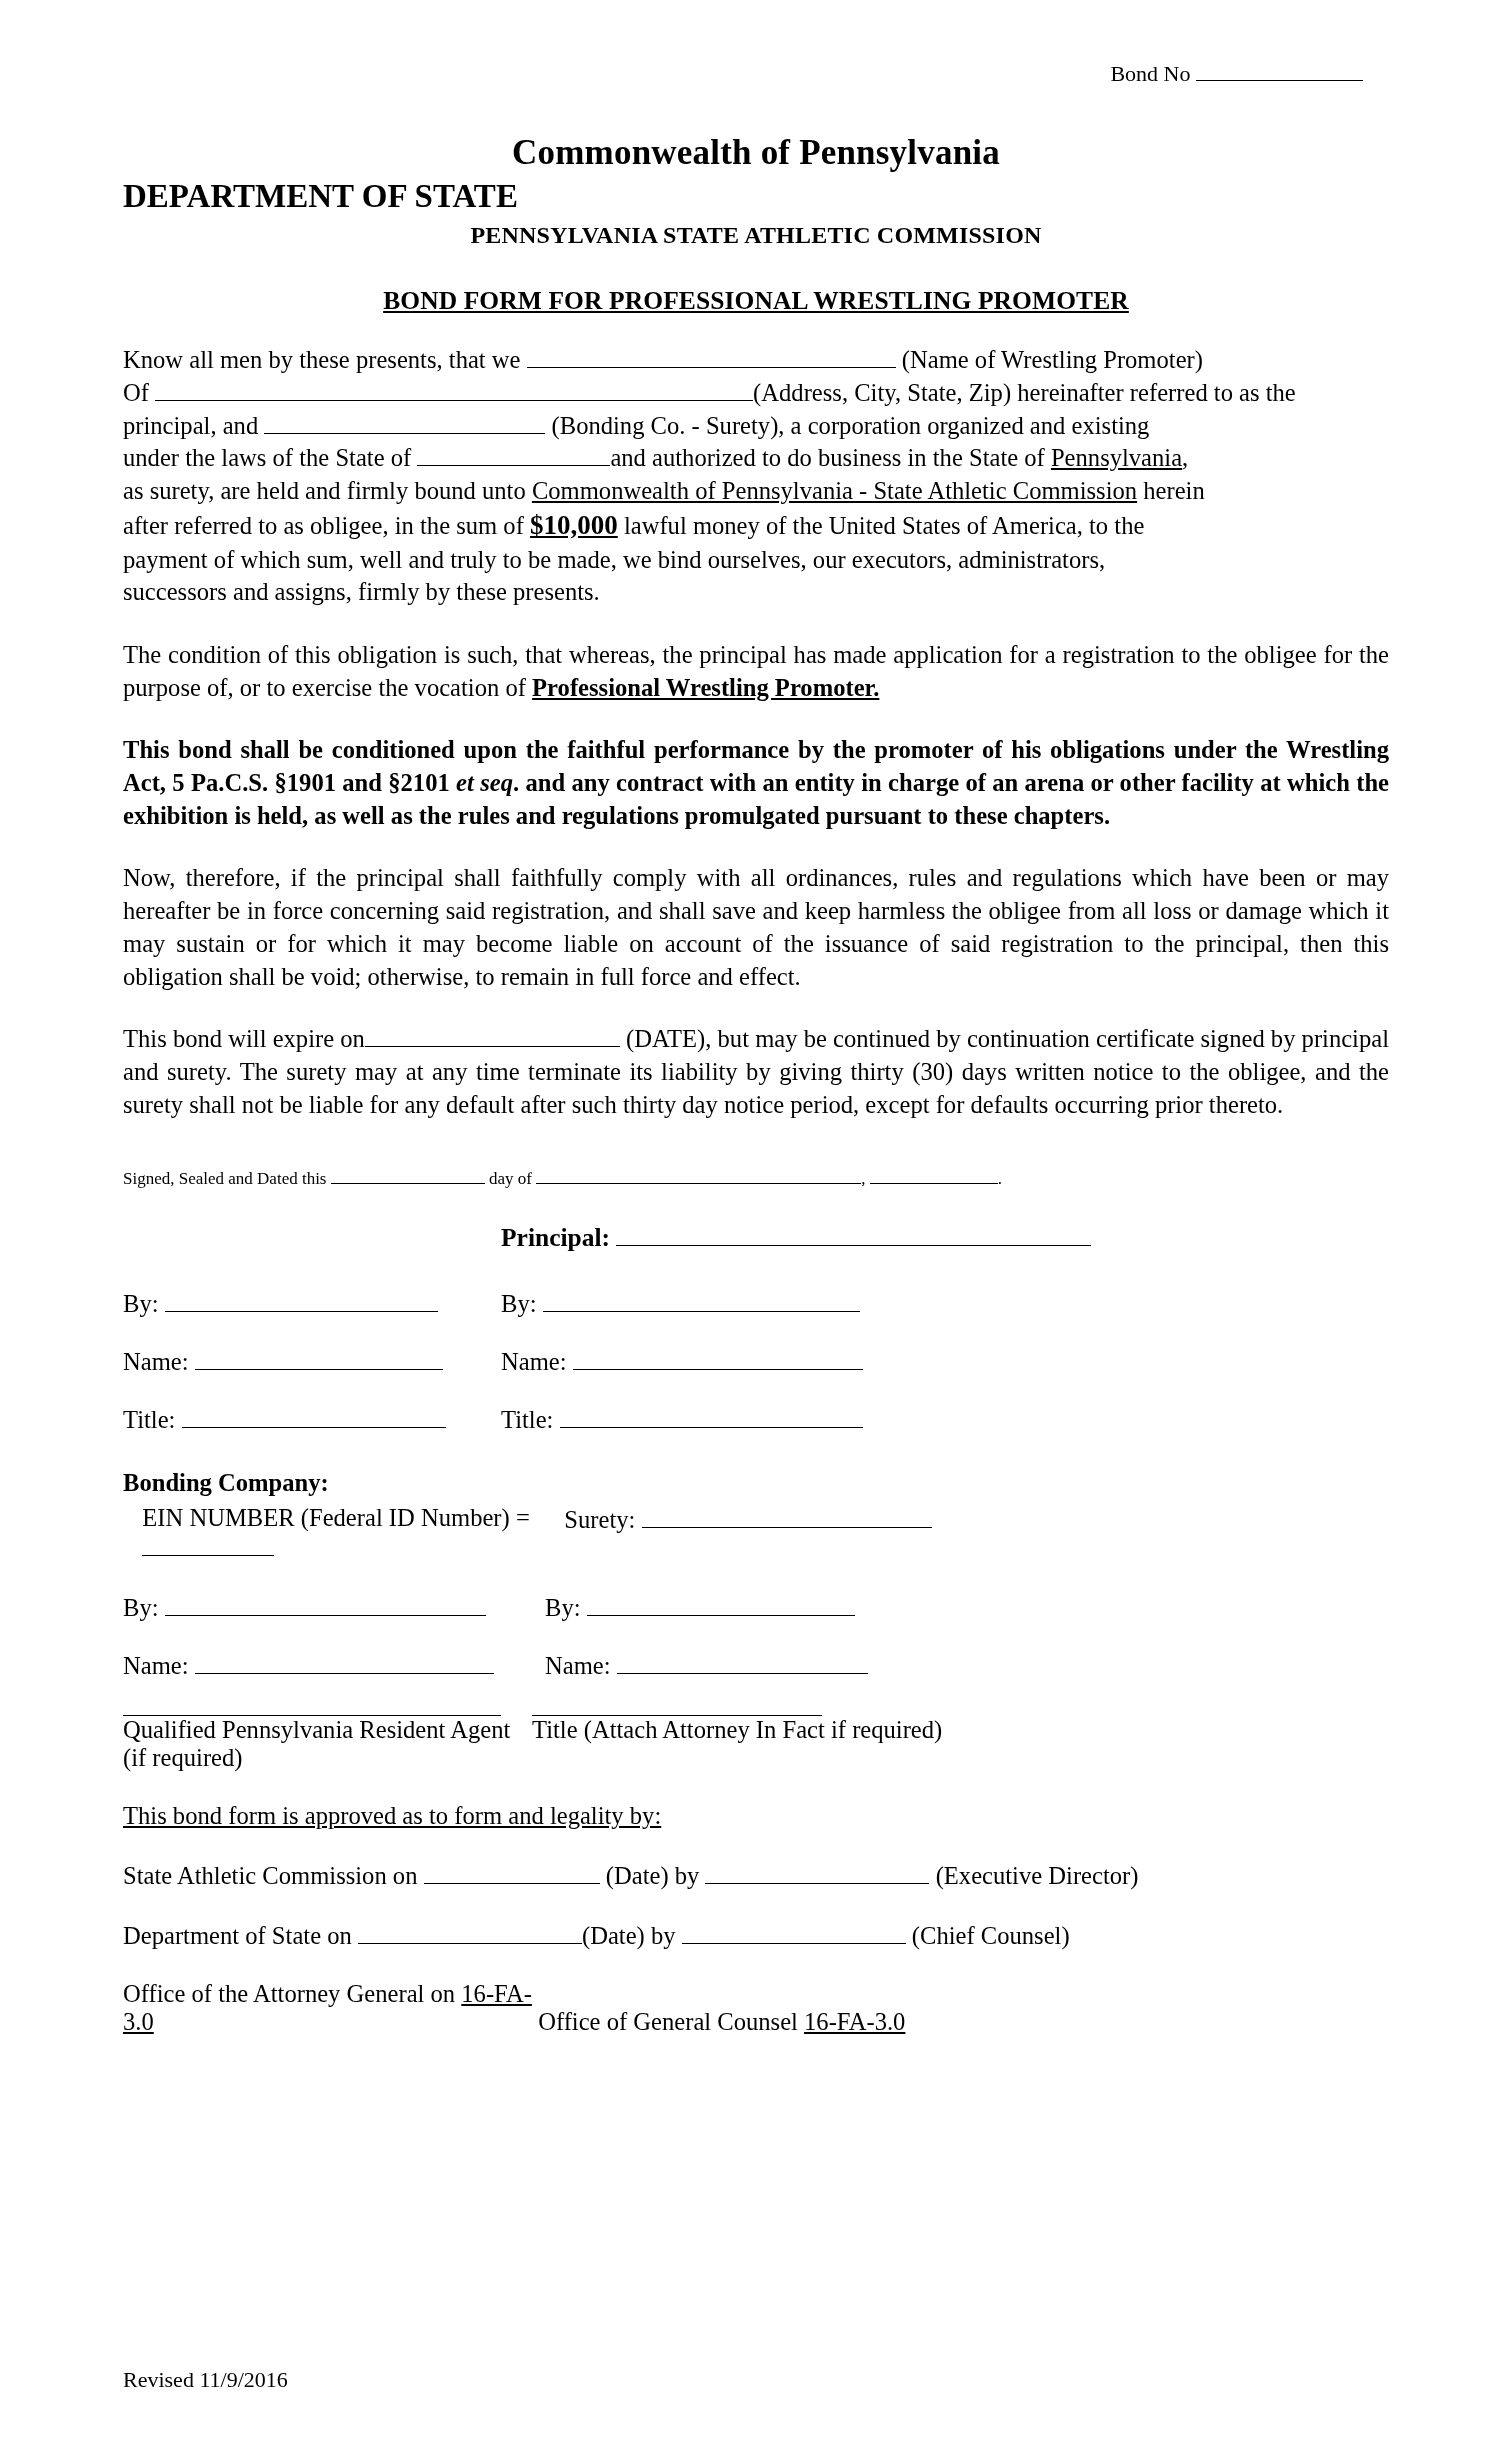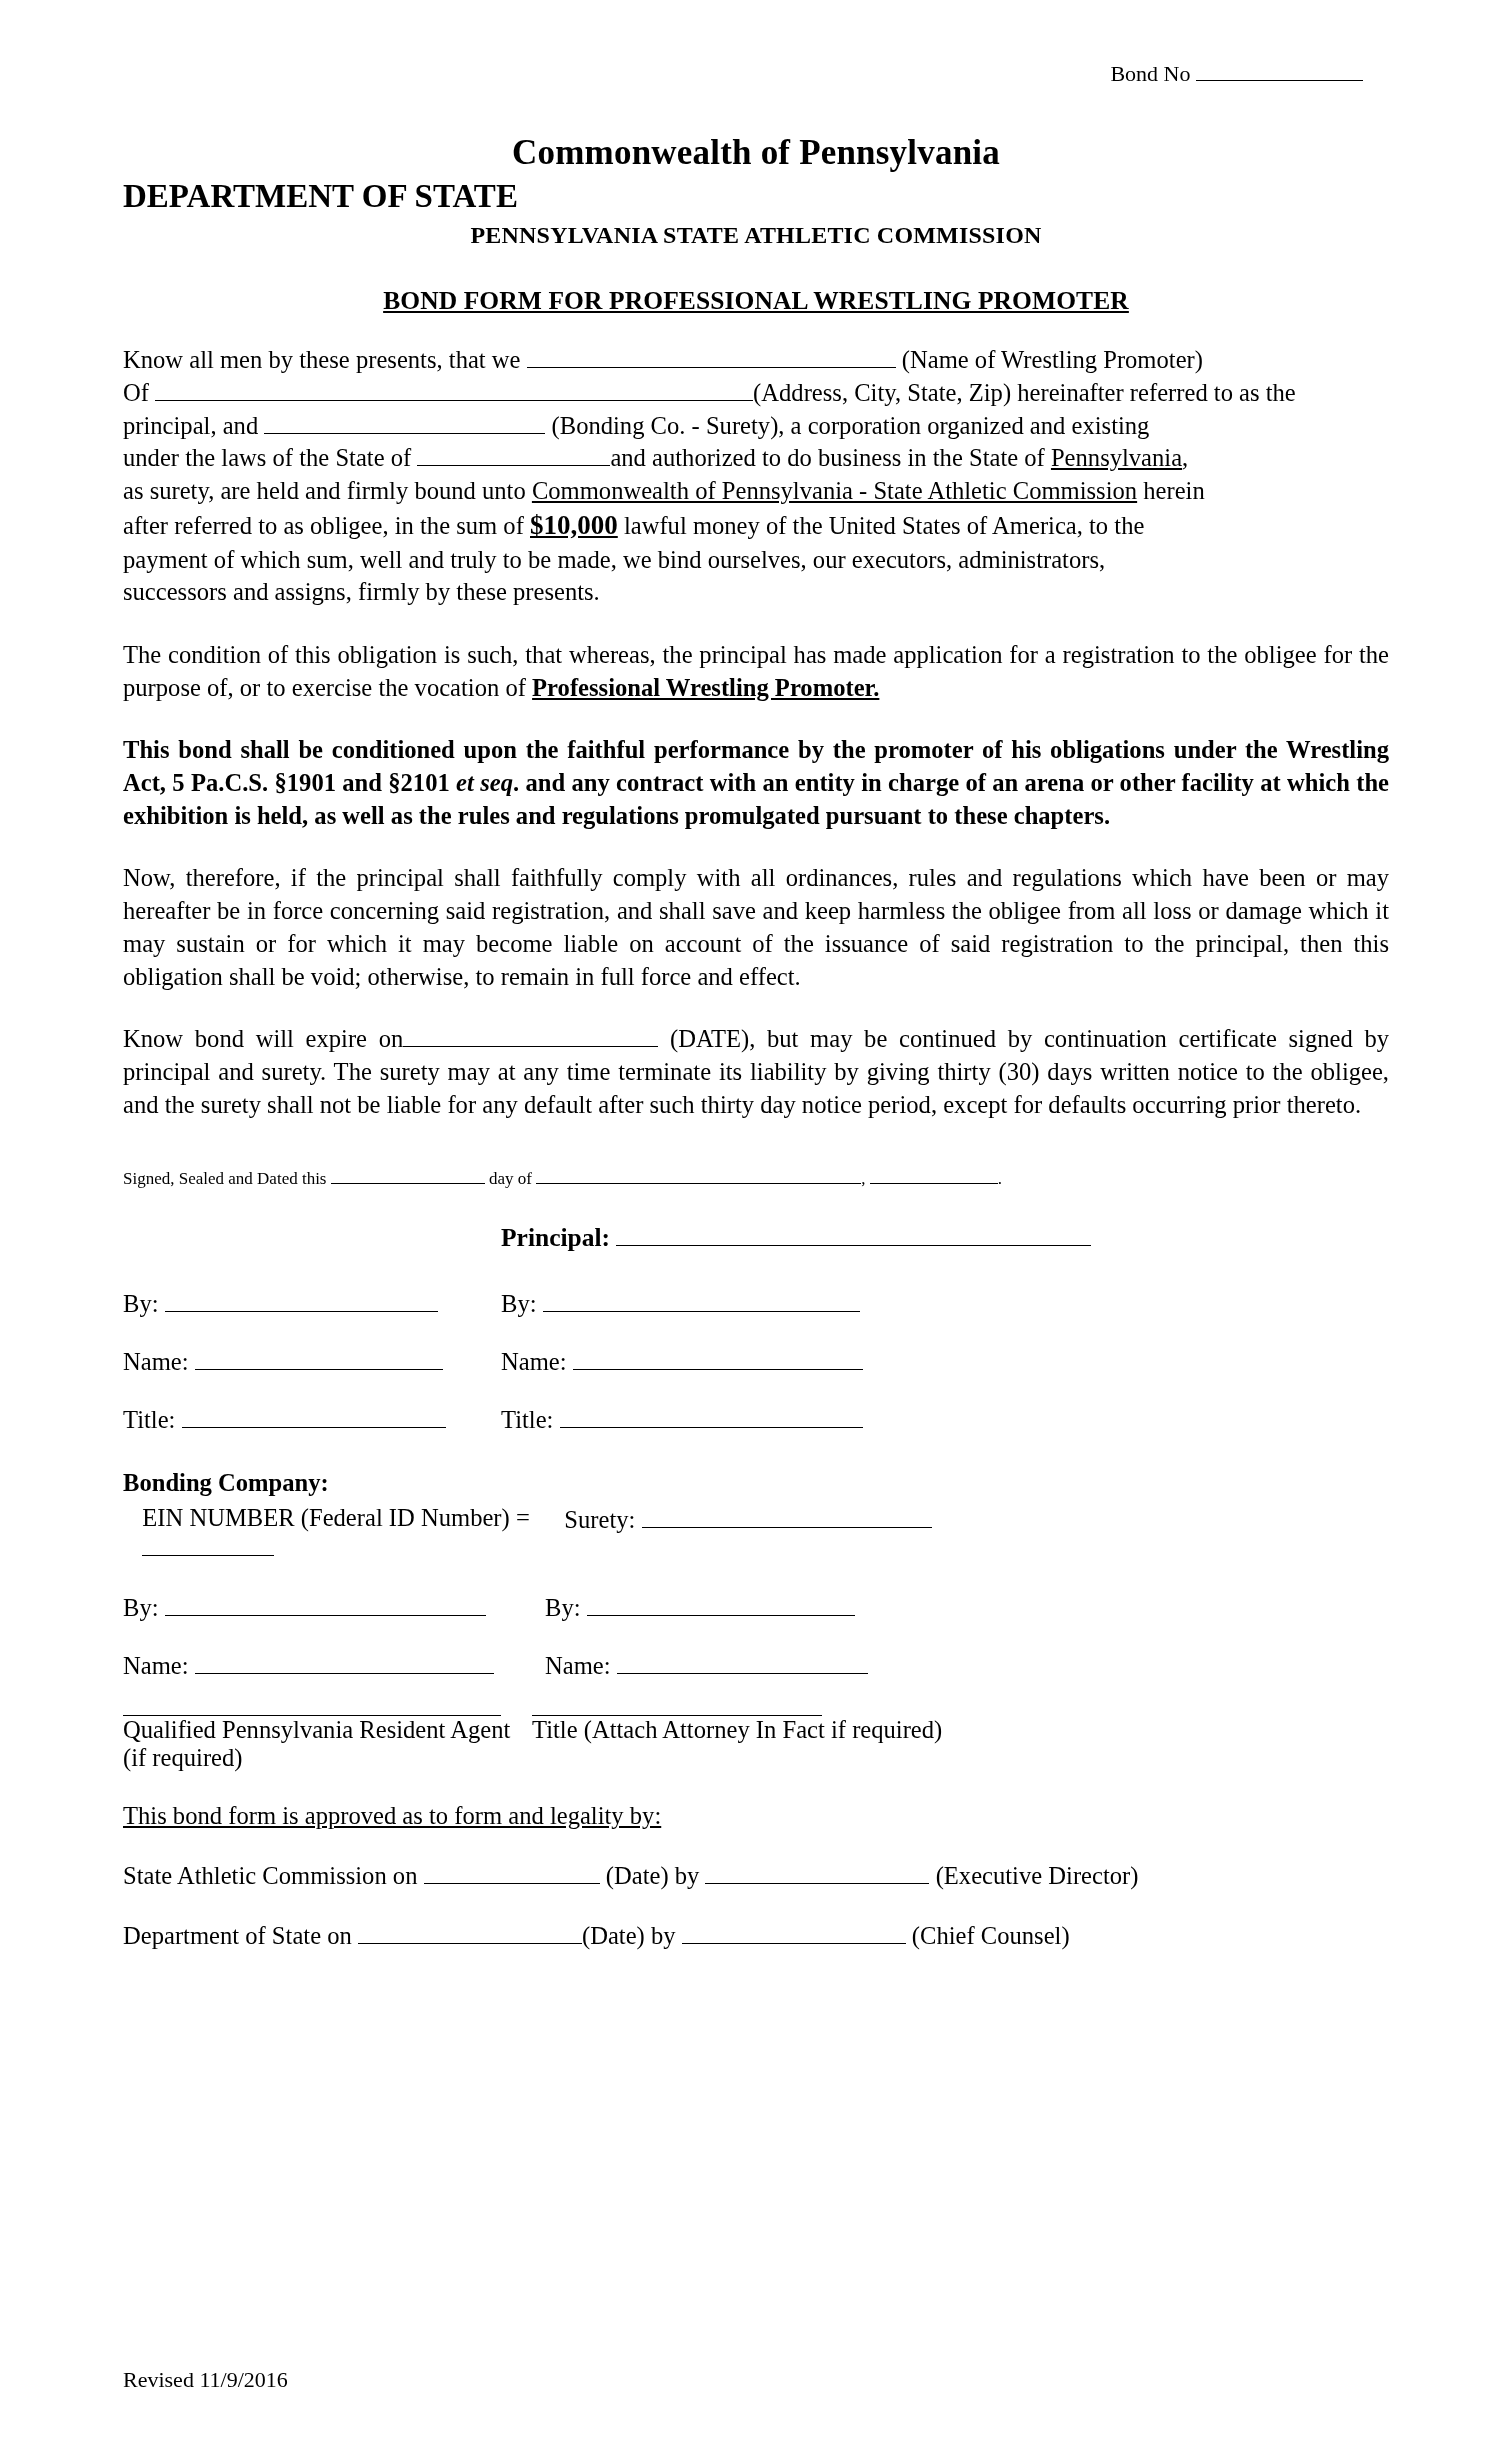--- a/index.html
+++ b/index.html
@@ -166,21 +166,21 @@
     <span class="bold ital">et seq</span><span class="bold">. and any contract with an entity in charge of an arena or other facility at which the exhibition is held, as well as the rules and regulations promulgated pursuant to these chapters.</span>
   </p>
 
   <div class="para-gap"></div>
 
   <p class="body">Now, therefore, if the principal shall faithfully comply with all ordinances, rules and regulations which have been or may hereafter be in force concerning said registration, and shall save and keep harmless the obligee from all loss or damage which it may sustain or for which it may become liable on account of the issuance of said registration to the principal, then this obligation shall be void; otherwise, to remain in full force and effect.</p>
 
   <div class="para-gap"></div>
 
   <p class="body">
-    <span>Know bond will expire on</span><span class="ul" style="width:255px;height:23px;"></span>
+    <span>This bond will expire on</span><span class="ul" style="width:255px;height:23px;"></span>
     <span>(DATE), but may be continued by continuation certificate signed by principal and surety.  The surety may at any time terminate its liability by giving thirty (30) days written notice to the obligee, and the surety shall not be liable for any default after such thirty day notice period, except for defaults occurring prior thereto.</span>
   </p>
 
   <div class="signed-row">
     <span>Signed, Sealed and Dated this</span>
     <span class="ul" style="width:154px;height:23px;"></span>
     <span>day of</span>
     <span class="ul" style="width:325px;height:23px;"></span><span>,</span>
     <span class="ul" style="width:128px;height:23px;"></span><span>.</span>
   </div>
@@ -289,16 +289,26 @@
     <span>(Executive Director)</span>
   </div>
 
   <div class="appr-line">
     <span>Department of State on</span>
     <span class="ul" style="width:224px;height:23px;"></span><span>(Date) by</span>
     <span class="ul" style="width:224px;height:23px;"></span>
     <span>(Chief Counsel)</span>
   </div>
 
+  <div class="appr-line">
+    <span style="display:inline-block;width:409px">
+      <span>Office of the Attorney General on</span>
+      <span class="und">16-FA-3.0</span>
+    </span>
+    <span>
+      <span>Office of General Counsel</span>
+      <span class="und">16-FA-3.0</span>
+    </span>
+  </div>
 
   <div class="footer">Revised 11/9/2016</div>
 </div>
 
 
 </body></html>

